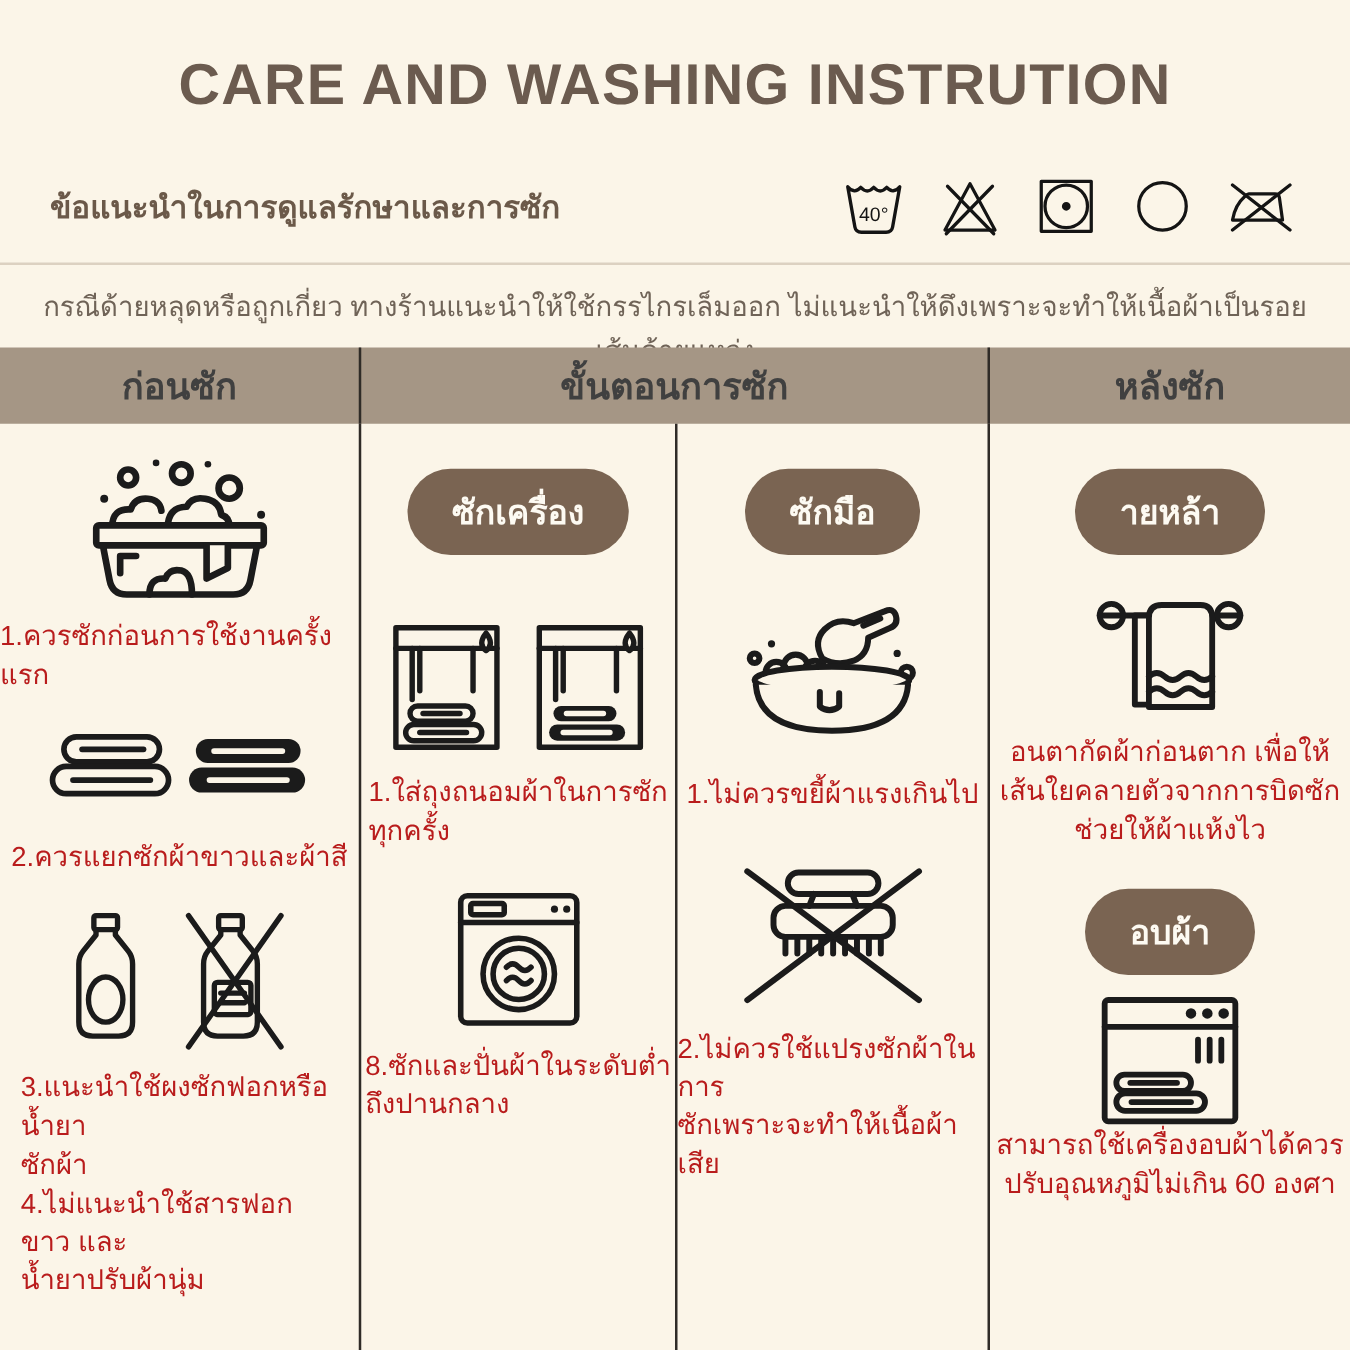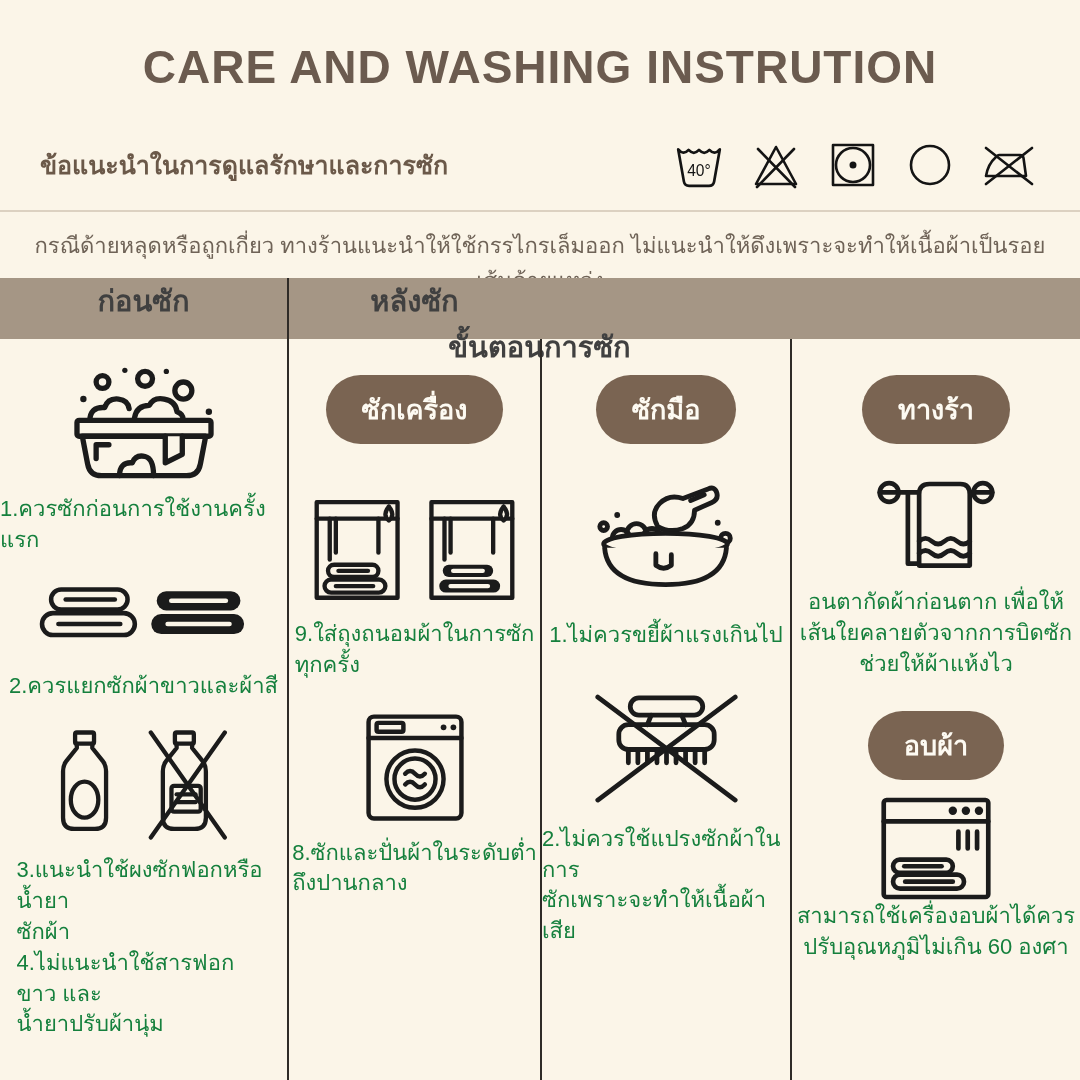--- a/index.html
+++ b/index.html
@@ -31,21 +31,21 @@
   .band-cell { display:flex; align-items:center; justify-content:center; }
   .band-mid { grid-column:2 / 4; border-left:2px solid #2f2b27; }
   .band-right { border-left:2px solid #2f2b27; }
   .body { display:grid; grid-template-columns:287px 253px 250px 290px; flex:1; }
   .bcol { display:flex; flex-direction:column; align-items:center; }
   .bl { border-left:2px solid #2f2b27; }
   .pill {
     background:#7a6452; color:#fdfaf2; border-radius:36px;
     font-size:27px; font-weight:700; padding:13px 36px; white-space:nowrap;text-align:right;
   }
-  .txt { font-size:22px; line-height:1.4; color:#15803d; }
+  .txt { font-size:22px; line-height:1.4; color:#b91c1c; }
   .ml { white-space:pre-line; }
   .ctr { text-align:center; }
   
   .st { fill:none; stroke:#1b1b1b; stroke-width:5; stroke-linecap:round; stroke-linejoin:round; }
   .fl { fill:#1b1b1b; stroke:none; }
   .bg { fill:#fbf5e8; }
   .cs { fill:none; stroke:#141414; stroke-width:2.6; stroke-linecap:round; stroke-linejoin:round; }
   .cs40-text { font-size:15px; fill:#141414; stroke:none; font-weight:500; }
 </style>
 </head>
@@ -84,22 +84,22 @@
   </div>
 
   <div class="hr"></div>
 
   <p class="note">กรณีด้ายหลุดหรือถูกเกี่ยว ทางร้านแนะนำให้ใช้กรรไกรเล็มออก ไม่แนะนำให้ดึงเพราะจะทำให้เนื้อผ้าเป็นรอยเส้นด้ายแหว่ง</p>
 
   <div class="table">
 
     <div class="band">
       <div class="band-cell">ก่อนซัก</div>
+      <div class="band-cell band-mid">ขั้นตอนการซัก</div>
       <div class="band-cell band-right">หลังซัก</div>
-      <div class="band-cell band-mid">ขั้นตอนการซัก</div>
     </div>
 
     <div class="body">
 
       <div class="bcol">
         <svg class="st" width="160" height="117" viewBox="0 0 150 110" style="margin-top:26px">
           <circle cx="36" cy="16" r="6"></circle>
           <circle cx="76" cy="13" r="7"></circle>
           <circle cx="112" cy="24" r="8"></circle>
           <circle cx="18" cy="32" r="3" class="fl"></circle>
@@ -164,21 +164,21 @@
           <line x1="137" y1="33" x2="230" y2="33"></line>
           <line x1="152" y1="33" x2="152" y2="80"></line>
           <line x1="159" y1="33" x2="159" y2="72"></line>
           <line x1="208" y1="33" x2="208" y2="72"></line>
           <path d="M220 19 q8 10 0 16 q-8 -6 0 -16" class="bg" stroke="#1b1b1b"></path>
           <rect x="150" y="86" width="58" height="14" rx="7" class="fl"></rect>
           <line x1="162" y1="93" x2="196" y2="93" stroke="#fbf5e8"></line>
           <rect x="146" y="103" width="70" height="15" rx="7.5" class="fl"></rect>
           <line x1="159" y1="110.5" x2="202" y2="110.5" stroke="#fbf5e8"></line>
         </svg>
-        <div class="txt ml" style="margin-top:16px">9.ใส่ถุงถนอมผ้าในการซัก
+        <div class="txt ml" style="margin-top:16px">1.ใส่ถุงถนอมผ้าในการซัก
 ทุกครั้ง</div>
 
         <svg class="st" width="100" height="109" viewBox="0 0 112 122" style="margin-top:32px">
           <rect x="4" y="4" width="104" height="114" rx="6"></rect>
           <line x1="4" y1="28" x2="108" y2="28"></line>
           <rect x="13" y="11" width="30" height="10" rx="2"></rect>
           <circle cx="88" cy="16" r="3.2" class="fl"></circle>
           <circle cx="99" cy="16" r="3.2" class="fl"></circle>
           <circle cx="56" cy="74" r="32"></circle>
           <circle cx="56" cy="74" r="23"></circle>
@@ -214,21 +214,21 @@
           <rect x="26" y="33" width="100" height="26" rx="10"></rect>
           <path d="M36 59 v14 M46 59 v14 M56 59 v14 M66 59 v14 M76 59 v14 M86 59 v14 M96 59 v14 M106 59 v14 M116 59 v14"></path>
           <line x1="4" y1="4" x2="148" y2="112"></line>
           <line x1="148" y1="4" x2="4" y2="112"></line>
         </svg>
         <div class="txt ml" style="margin-top:18px">2.ไม่ควรใช้แปรงซักผ้าในการ
 ซักเพราะจะทำให้เนื้อผ้าเสีย</div>
       </div>
 
       <div class="bcol bl">
-        <div class="pill" style="margin-top:36px">ทางร้า</div>
+        <div class="pill" style="margin-top:36px">ายหล้า</div>
 
         <svg class="st" width="120" height="111" viewBox="0 0 128 118" style="margin-top:22px">
           <line x1="4" y1="28" x2="124" y2="28"></line>
           <circle cx="14" cy="28" r="10"></circle>
           <circle cx="114" cy="28" r="10"></circle>
           <rect x="34" y="28" width="26" height="76" class="bg" stroke="#1b1b1b"></rect>
           <path d="M46 106 V30 q0 -11 11 -11 h33 q10 0 10 11 v76 z" class="bg" stroke="#1b1b1b"></path>
           <path d="M46 80 q6.75 -6 13.5 0 t13.5 0 t13.5 0 t13.5 0"></path>
           <path d="M46 93 q6.75 -6 13.5 0 t13.5 0 t13.5 0 t13.5 0"></path>
         </svg>

